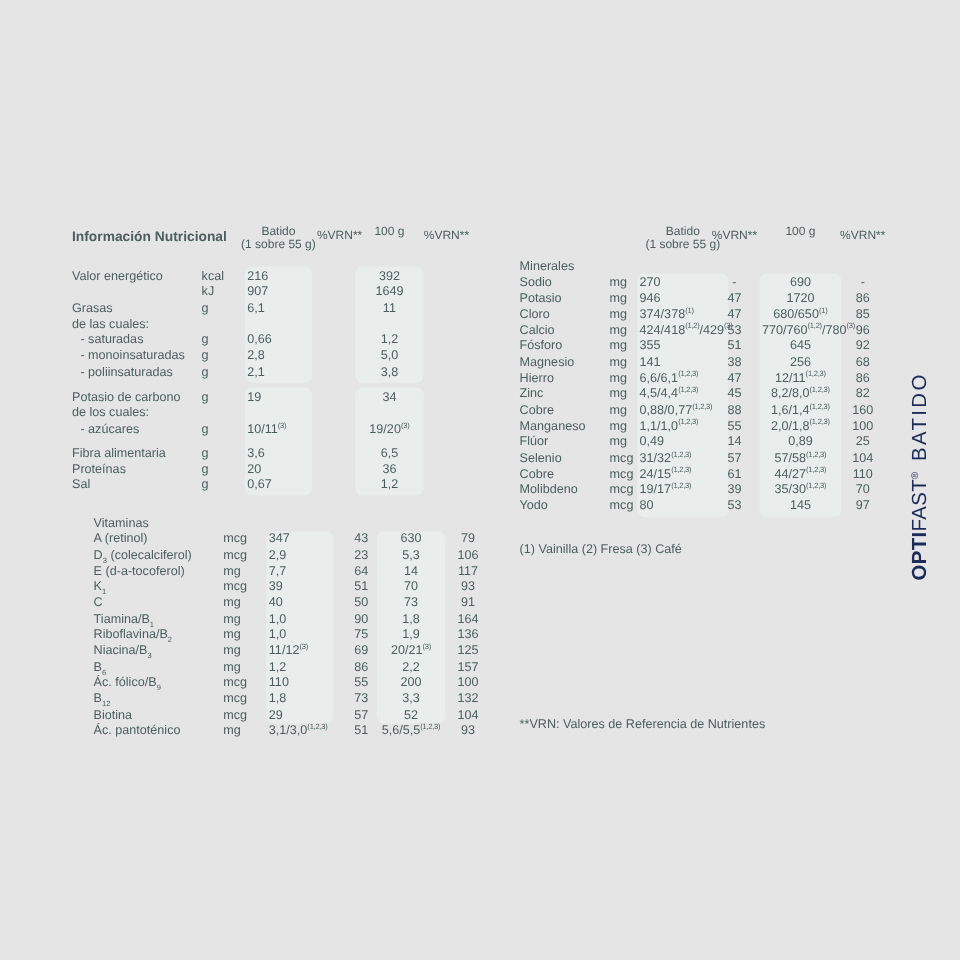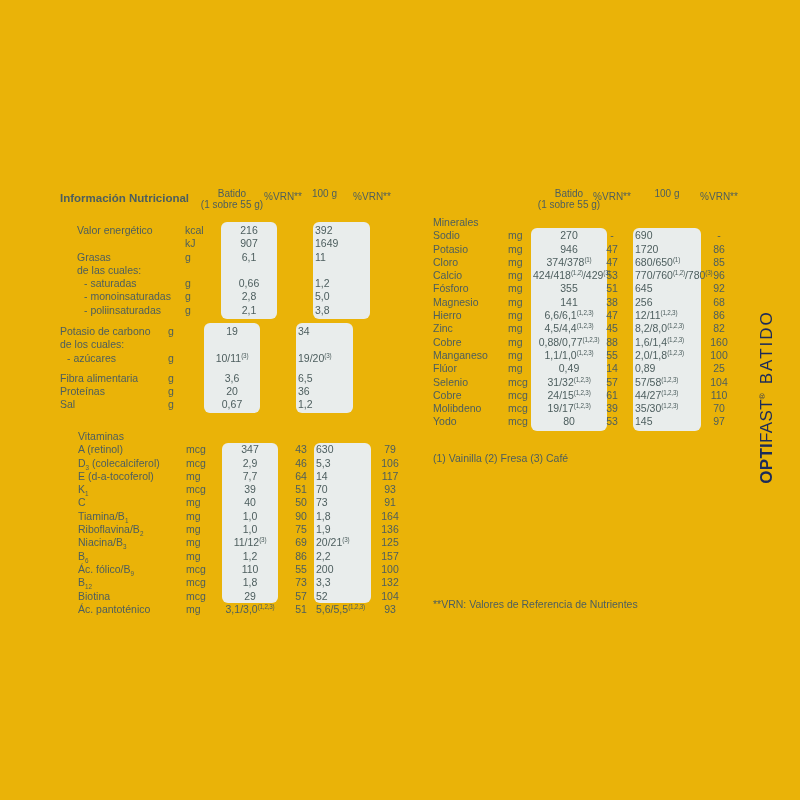--- a/index.html
+++ b/index.html
@@ -1,29 +1,29 @@
 <!DOCTYPE html>
 <html style="--text: #4d5e5e; --shade: #e9edec; --brand: #1c2b5a;"><head>
 <meta charset="utf-8">
 <style>
   html,body{margin:0;padding:0;background:#ffffff;}
   body{width:800px;height:800px;font-family:"Liberation Sans", sans-serif;
        color:var(--text,#4d5e5e);-webkit-font-smoothing:antialiased;}
-  .canvas{position:relative;width:800px;height:800px;background:#eab308;overflow:hidden;}
+  .canvas{position:relative;width:800px;height:800px;background:#e5e5e5;overflow:hidden;}
 
   .tbl{position:absolute;font-size:10.5px;}
   .sec{position:absolute;left:0;right:0;}
   .row{position:relative;height:13.3px;white-space:nowrap;z-index:1;}
   .row>span{position:absolute;top:0;line-height:13.3px;}
   .lbl{left:0;}
   .ind .lbl{left:7px;}
   .unit{left:var(--ux);}
-  .v1{left:var(--v1x);width:var(--v1w);text-align:center;}
+  .v1{left:var(--v1x);width:var(--v1w);text-align:left;}
   .p1{left:var(--p1x);width:var(--p1w);text-align:center;}
-  .v2{left:var(--v2x);width:var(--v2w);text-align:left;}
+  .v2{left:var(--v2x);width:var(--v2w);text-align:center;}
   .p2{left:var(--p2x);width:var(--p2w);text-align:center;}
   sup{font-size:6.3px;vertical-align:super;line-height:0;letter-spacing:-0.2px;}
   sub{font-size:6.3px;vertical-align:sub;line-height:0;}
 
   .shade{position:absolute;background:var(--shade,#e9edec);border-radius:6px;z-index:0;}
   .shade.c1{left:calc(var(--v1x) - 2px);width:calc(var(--v1w) + 4px);}
   .shade.c2{left:calc(var(--v2x) - 2px);width:calc(var(--v2w) + 4px);}
 
   .title{position:absolute;left:0;top:6px;font-weight:bold;font-size:11.5px;}
   .colhead span{position:absolute;font-size:10px;text-align:center;line-height:11px;}
@@ -55,21 +55,21 @@
               --v2x:238px; --v2w:53px; --p2x:292px; --p2w:40px;">
     <div class="title">Información Nutricional</div>
     <div class="colhead">
       <span class="h-batido">Batido</span>
       <span class="h-sub">(1 sobre 55 g)</span>
       <span class="h-p1">%VRN**</span>
       <span class="h-100">100 g</span>
       <span class="h-p2">%VRN**</span>
     </div>
 
-    <div class="sec" style="top:38px;height:94px;margin-left:17px;">
+    <div class="sec" style="top:38px;height:94px;">
       <div class="shade c1" style="top:-2px;bottom:-1px;"></div>
       <div class="shade c2" style="top:-2px;bottom:-1px;"></div>
       <div>
 
           <div class="row">
             <span class="lbl">Valor energético</span>
             <span class="unit">kcal</span>
             <span class="v1">216</span>
             <span class="p1"></span>
             <span class="v2">392</span>
@@ -216,21 +216,21 @@
             <span class="v1">347</span>
             <span class="p1">43</span>
             <span class="v2">630</span>
             <span class="p2">79</span>
           </div>
 
           <div class="row">
             <span class="lbl">D<sub>3</sub> (colecalciferol)</span>
             <span class="unit">mcg</span>
             <span class="v1">2,9</span>
-            <span class="p1">46</span>
+            <span class="p1">23</span>
             <span class="v2">5,3</span>
             <span class="p2">106</span>
           </div>
 
           <div class="row">
             <span class="lbl">E (d-a-tocoferol)</span>
             <span class="unit">mg</span>
             <span class="v1">7,7</span>
             <span class="p1">64</span>
             <span class="v2">14</span>

